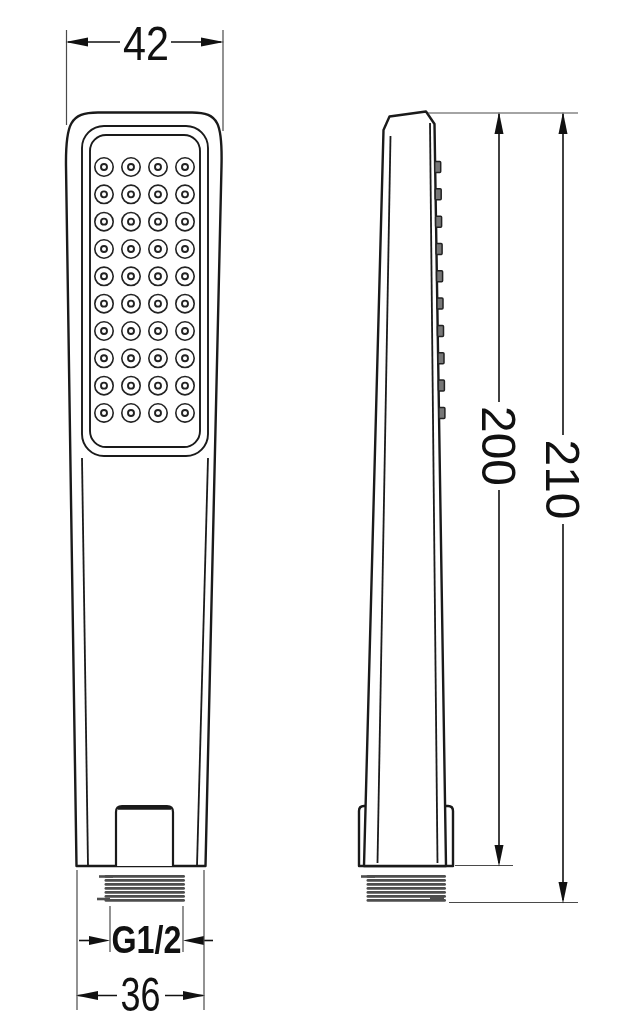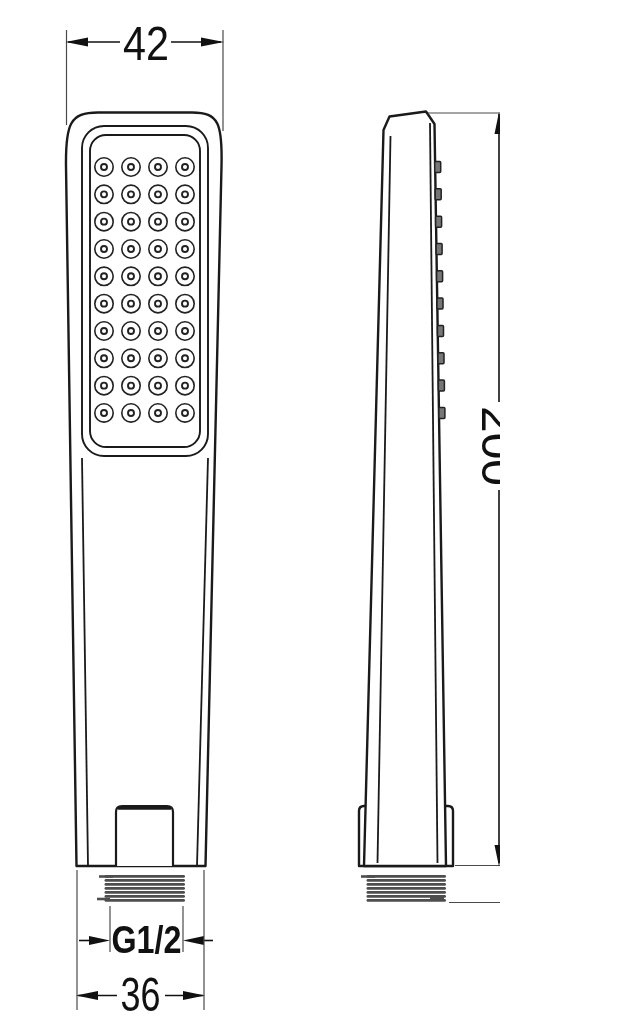--- a/index.html
+++ b/index.html
@@ -1,16 +1,16 @@
 <!DOCTYPE html>
 <html><head>
 <meta charset="utf-8">
 <style>
   html,body{margin:0;padding:0;background:#ffffff;}
-  .page{width:500px;height:1024px;background:#fff;position:relative;overflow:hidden;}
+  .page{width:628px;height:1024px;background:#fff;position:relative;overflow:hidden;}
   svg{display:block;font-family:"Liberation Sans", sans-serif;}
   .outline{fill:#ffffff;stroke:#1a1a1a;stroke-width:2.4;stroke-linejoin:round;}
   .inner-line{fill:none;stroke:#1a1a1a;stroke-width:1.8;}
   .plate{fill:#ffffff;stroke:#1a1a1a;stroke-width:1.9;}
   .nozzle-outer{fill:#ffffff;stroke:#222222;stroke-width:1.6;}
   .nozzle-inner{fill:#ffffff;stroke:#222222;stroke-width:1.9;}
   .nub{fill:#ffffff;stroke:#1a1a1a;stroke-width:2.2;stroke-linejoin:round;}
   .nub-top{stroke:#1a1a1a;stroke-width:3.6;}
   .side-nub{stroke:#222222;stroke-width:1.5;}
   .ext-line{stroke:#4a4a4a;stroke-width:1.2;fill:none;}

